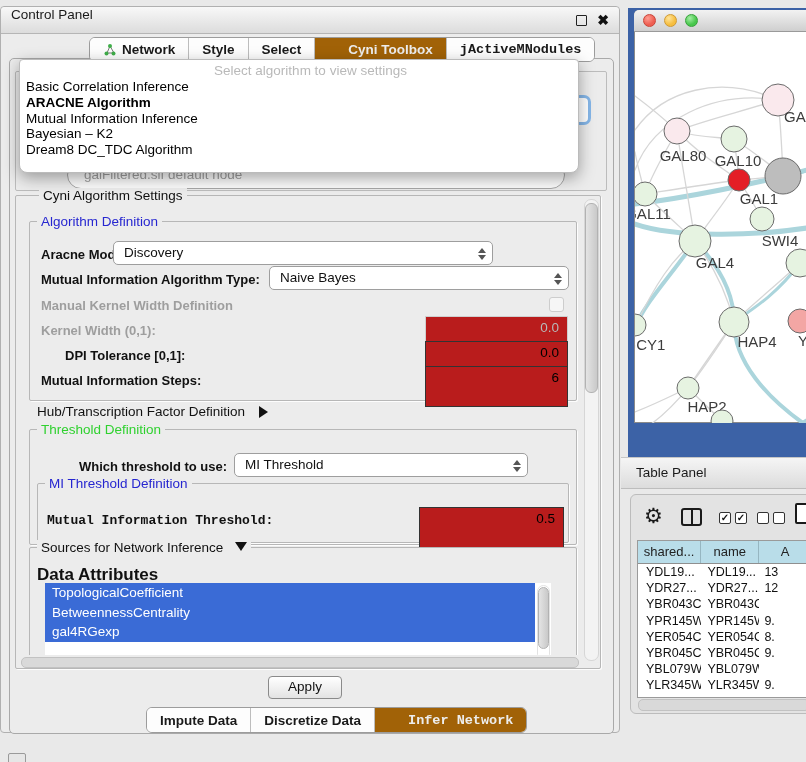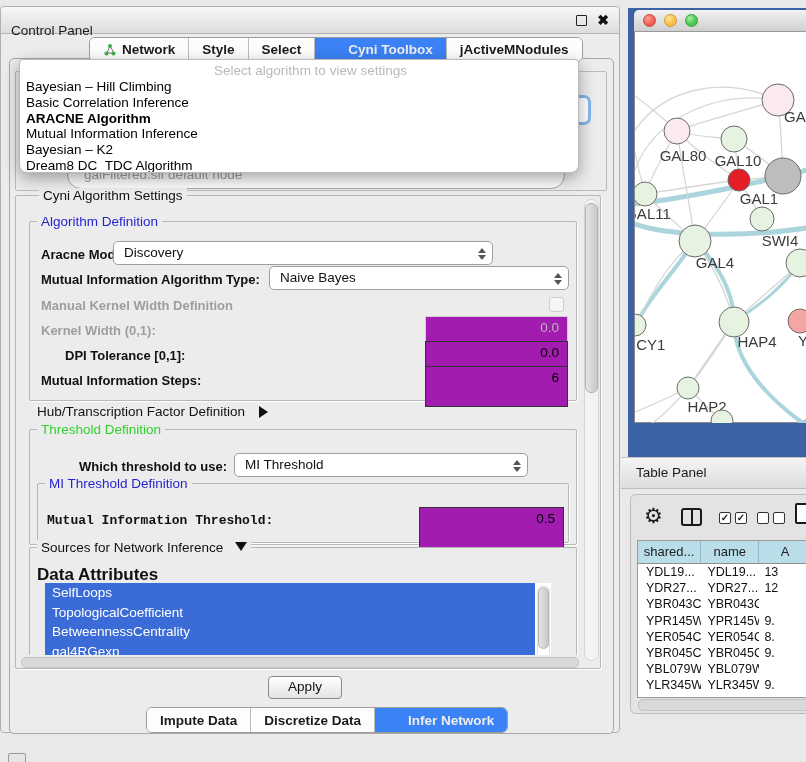--- a/index.html
+++ b/index.html
@@ -3,33 +3,33 @@
 <meta charset="utf-8">
 <style>
   html,body{margin:0;padding:0;}
   body{width:806px;height:762px;position:relative;overflow:hidden;background:#e9e9e9;
        font-family:"Liberation Sans",sans-serif;color:#111;}
   
   #control-window{position:absolute;left:0;top:6px;width:620px;height:727px;background:#ececec;
     border:1px solid #b0b0b0;border-radius:4px;box-sizing:border-box;}
   .titlebar{position:absolute;left:0;top:0;right:0;height:26px;
     background:linear-gradient(#f8f8f8,#dcdcdc);border-bottom:1px solid #b5b5b5;border-radius:4px 4px 0 0;}
-  .titlebar .ttl{position:absolute;left:10px;top:16px;font-size:13.5px;color:#1a1a1a;}
+  .titlebar .ttl{position:absolute;left:10px;top:0;font-size:13.5px;color:#1a1a1a;}
   .tb-btns{position:absolute;right:10px;top:7px;display:flex;gap:10px;align-items:center;}
   .float-ico{width:9px;height:9px;border:1.5px solid #222;border-radius:1px;}
   .close-ico{font-size:14px;font-weight:bold;color:#111;line-height:12px;}
   
   .tabstrip{position:absolute;display:flex;height:23px;border:1px solid #9c9c9c;border-radius:6px;
     overflow:hidden;background:#fdfdfd;z-index:5;}
   #top-tabs{left:88px;top:30px;}
   #bottom-tabs{left:145px;top:700px;height:24px;}
   .tab{display:flex;align-items:center;gap:5px;padding:0 13px;font-size:13.5px;font-weight:600;
     color:#1a1a1a;border-right:1px solid #bdbdbd;background:#fdfdfd;white-space:nowrap;}
-  .tab:last-child{border-right:none;}
-  .tab.sel{background:#3b82f6;color:#ededed;padding-left:33px;}
+  .tab:last-child{border-right:none;font-family:Liberation Mono, monospace;}
+  .tab.sel{background:#a16207;color:#ededed;padding-left:33px;}
   #content-frame{position:absolute;left:8px;top:51px;width:603px;height:674px;border:1px solid #a9a9a9;
     border-radius:5px;background:#ececec;}
   
   #inference-groupbox{position:absolute;left:14px;top:64px;width:590px;height:118px;
     border:1px solid #bcbcbc;border-radius:2px;z-index:1;}
   #hidden-combo{position:absolute;left:66px;top:154px;width:498px;height:28px;border:1px solid #a6a6a6;
     border-radius:14px;background:#fbfbfb;z-index:2;color:#9e9e9e;font-size:13.5px;line-height:26px;
     padding-left:16px;box-sizing:border-box;overflow:hidden;}
   #combo-fragment{position:absolute;left:556px;top:88px;width:34px;height:30px;border:3px solid #85b6e8;
     border-radius:7px;background:#fff;z-index:1;box-sizing:border-box;}
@@ -50,21 +50,21 @@
   .sb-thumb-h{position:absolute;background:#d9d9d9;border:1px solid #c2c2c2;border-radius:5px;}
   
   .fieldlbl{position:absolute;font-size:13px;font-weight:bold;color:#111;white-space:nowrap;}
   .fieldlbl.dis{color:#9e9e9e;}
   .combo{position:absolute;height:24px;background:#fff;border:1px solid #9e9e9e;border-radius:5px;
     font-size:13.5px;box-sizing:border-box;padding-left:10px;line-height:22px;}
   .spin{position:absolute;right:5px;top:4px;width:11px;height:16px;display:flex;flex-direction:column;
     align-items:center;justify-content:center;gap:2px;}
   .spin .up{width:0;height:0;border-left:4px solid transparent;border-right:4px solid transparent;border-bottom:5px solid #555;}
   .spin .dn{width:0;height:0;border-left:4px solid transparent;border-right:4px solid transparent;border-top:5px solid #555;}
-  .numfield{position:absolute;height:41px;background:#a21caf;box-sizing:border-box;font-size:13.5px;
+  .numfield{position:absolute;height:41px;background:#b91c1c;box-sizing:border-box;font-size:13.5px;
     text-align:right;padding-right:8px;line-height:21px;}
   .nf-on{border:1.5px solid #333;color:#000;}
   .nf-dis{border:1px solid #cfcfcf;color:#b8b8b8;}
   .checkbox-dis{position:absolute;width:15px;height:15px;border:1.5px solid #cdcdcd;border-radius:3px;
     background:#f6f6f6;box-sizing:border-box;}
   .arrow-right{display:inline-block;width:0;height:0;border-top:6px solid transparent;
     border-bottom:6px solid transparent;border-left:9px solid #111;margin-left:10px;vertical-align:-2px;}
   .arrow-down{display:inline-block;width:0;height:0;border-left:6px solid transparent;
     border-right:6px solid transparent;border-top:9px solid #111;margin-left:8px;vertical-align:1px;}
   
@@ -157,21 +157,20 @@
 
   <div id="content-frame"></div>
 
   <div id="inference-groupbox"></div>
   <div id="combo-fragment"></div>
   <div id="hidden-combo">galFiltered.sif default node</div>
 
   <div id="algo-popup">
     <div class="dd-placeholder">Select algorithm to view settings</div>
     <div id="dd-items">
-        <div class="dd-item">Bayesian – Hill Climbing</div>
         <div class="dd-item">Basic Correlation Inference</div>
         <div class="dd-item sel">ARACNE Algorithm</div>
         <div class="dd-item">Mutual Information Inference</div>
         <div class="dd-item">Bayesian – K2</div>
         <div class="dd-item">Dream8 DC_TDC Algorithm</div>
       </div>
   </div>
 
   <div class="groupbox" style="left:14px;top:188px;width:584px;height:472px;"></div>
   <span class="gb-label" style="left:22px;top:181px;margin-left:16px;">Cyni Algorithm Settings</span>
@@ -233,21 +232,20 @@
   <span class="fieldlbl" style="left:46px;top:506px;font-family:Liberation Mono, monospace;">Mutual Information Threshold:</span>
   <div class="numfield nf-on" style="left:418px;top:500px;width:145px;border-width:1px;">0.5</div>
 
   <div class="groupbox" style="left:28px;top:540px;width:546px;height:112px;"></div>
   <span class="gb-label" style="left:36px;top:533px;">
     <span>Sources for Network Inference</span>
     <span class="arrow-down"></span>
   </span>
   <span class="fieldlbl" style="left:36px;top:558px;font-size:17px;">Data Attributes</span>
   <div id="attr-list">
-      <div class="attr-row">SelfLoops</div>
       <div class="attr-row">TopologicalCoefficient</div>
       <div class="attr-row">BetweennessCentrality</div>
       <div class="attr-row">gal4RGexp</div>
     </div>
   <div class="sb-track-v" style="left:536px;top:578px;width:11px;height:74px;background:#fff;border-color:#e2e2e2;"></div>
   <div class="sb-thumb-v" style="left:537px;top:580px;width:9px;height:60px;"></div>
   <div style="position:absolute;left:16px;top:648px;width:566px;height:13px;background:#ececec;z-index:4;"></div>
   <div class="sb-thumb-h" style="left:20px;top:650px;width:556px;height:9px;z-index:5;"></div>
 
   <div id="apply-btn">Apply</div>

